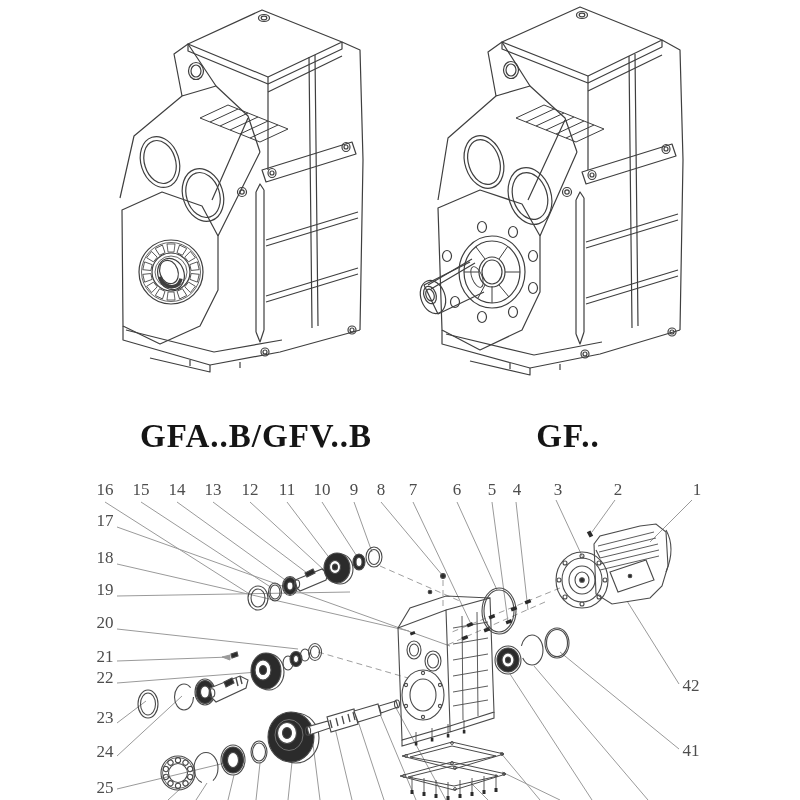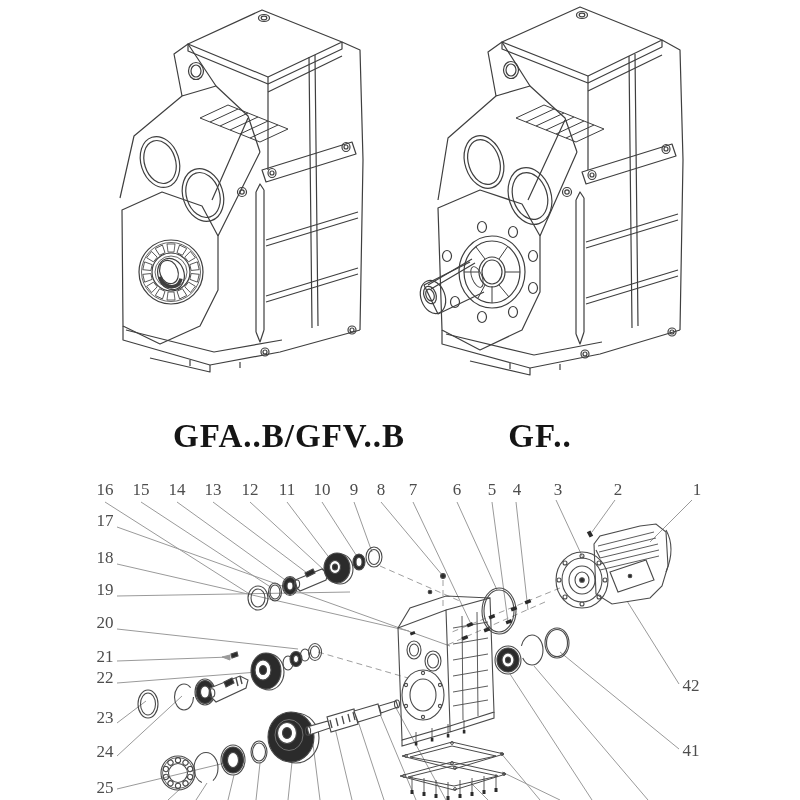--- a/index.html
+++ b/index.html
@@ -2,22 +2,22 @@
 <html><head>
 <meta charset="utf-8">
 <style>
   html,body{margin:0;padding:0;background:#fff;}
   .page{position:relative;width:800px;height:800px;background:#fff;overflow:hidden;
         font-family:"Liberation Serif", serif;}
   svg{position:absolute;left:0;top:0;}
   .model-label{position:absolute;top:418px;font-weight:bold;font-size:33px;
                letter-spacing:1px;color:#151515;text-align:center;
                font-family:"Liberation Serif", serif;}
-  #label-left{left:0;width:512px;padding-left:33px;}
-  #label-right{left:452px;width:176px;}
+  #label-left{left:0;width:512px;}
+  #label-right{left:480px;width:176px;}
   .callout{font-family:"Liberation Serif", serif;font-size:17px;fill:#4d4d4d;}
 </style>
 </head>
 <body>
 
 <div class="page">
 
   <svg width="800" height="480" viewBox="0 0 800 480">
     <g transform="translate(90,0)" stroke="#3f3f3f" stroke-width="1.2" fill="none" stroke-linejoin="round">
 

